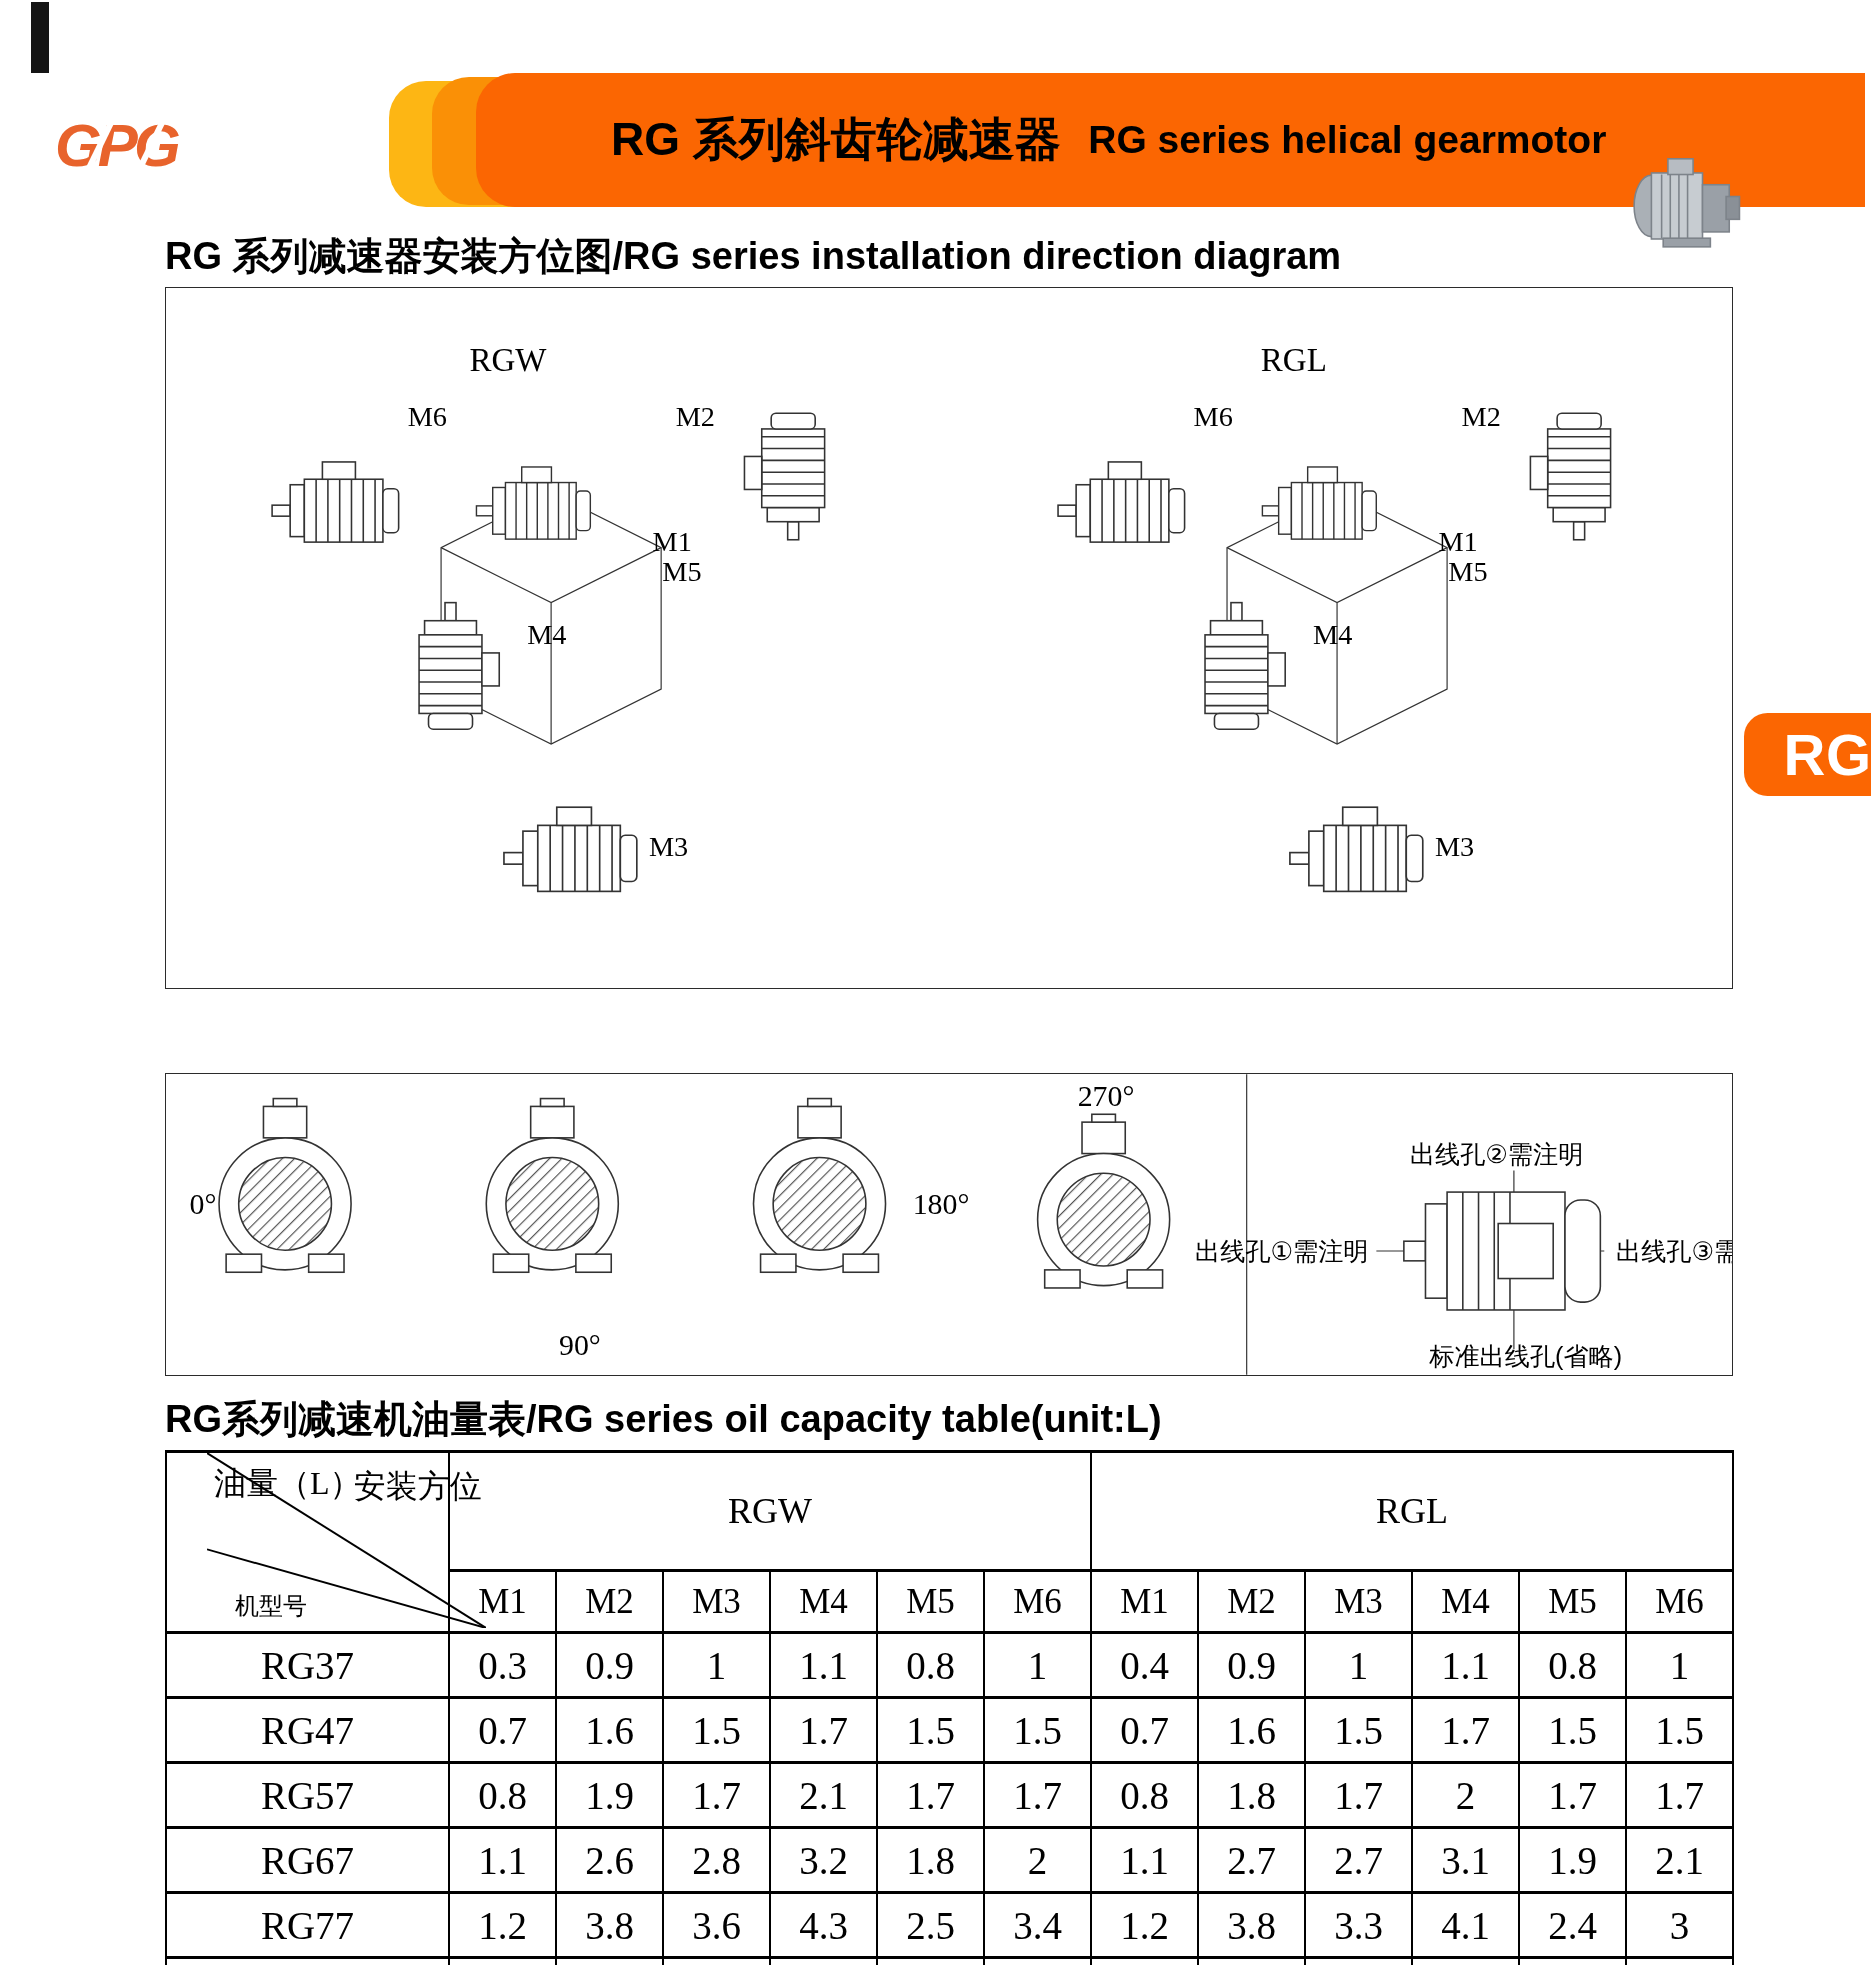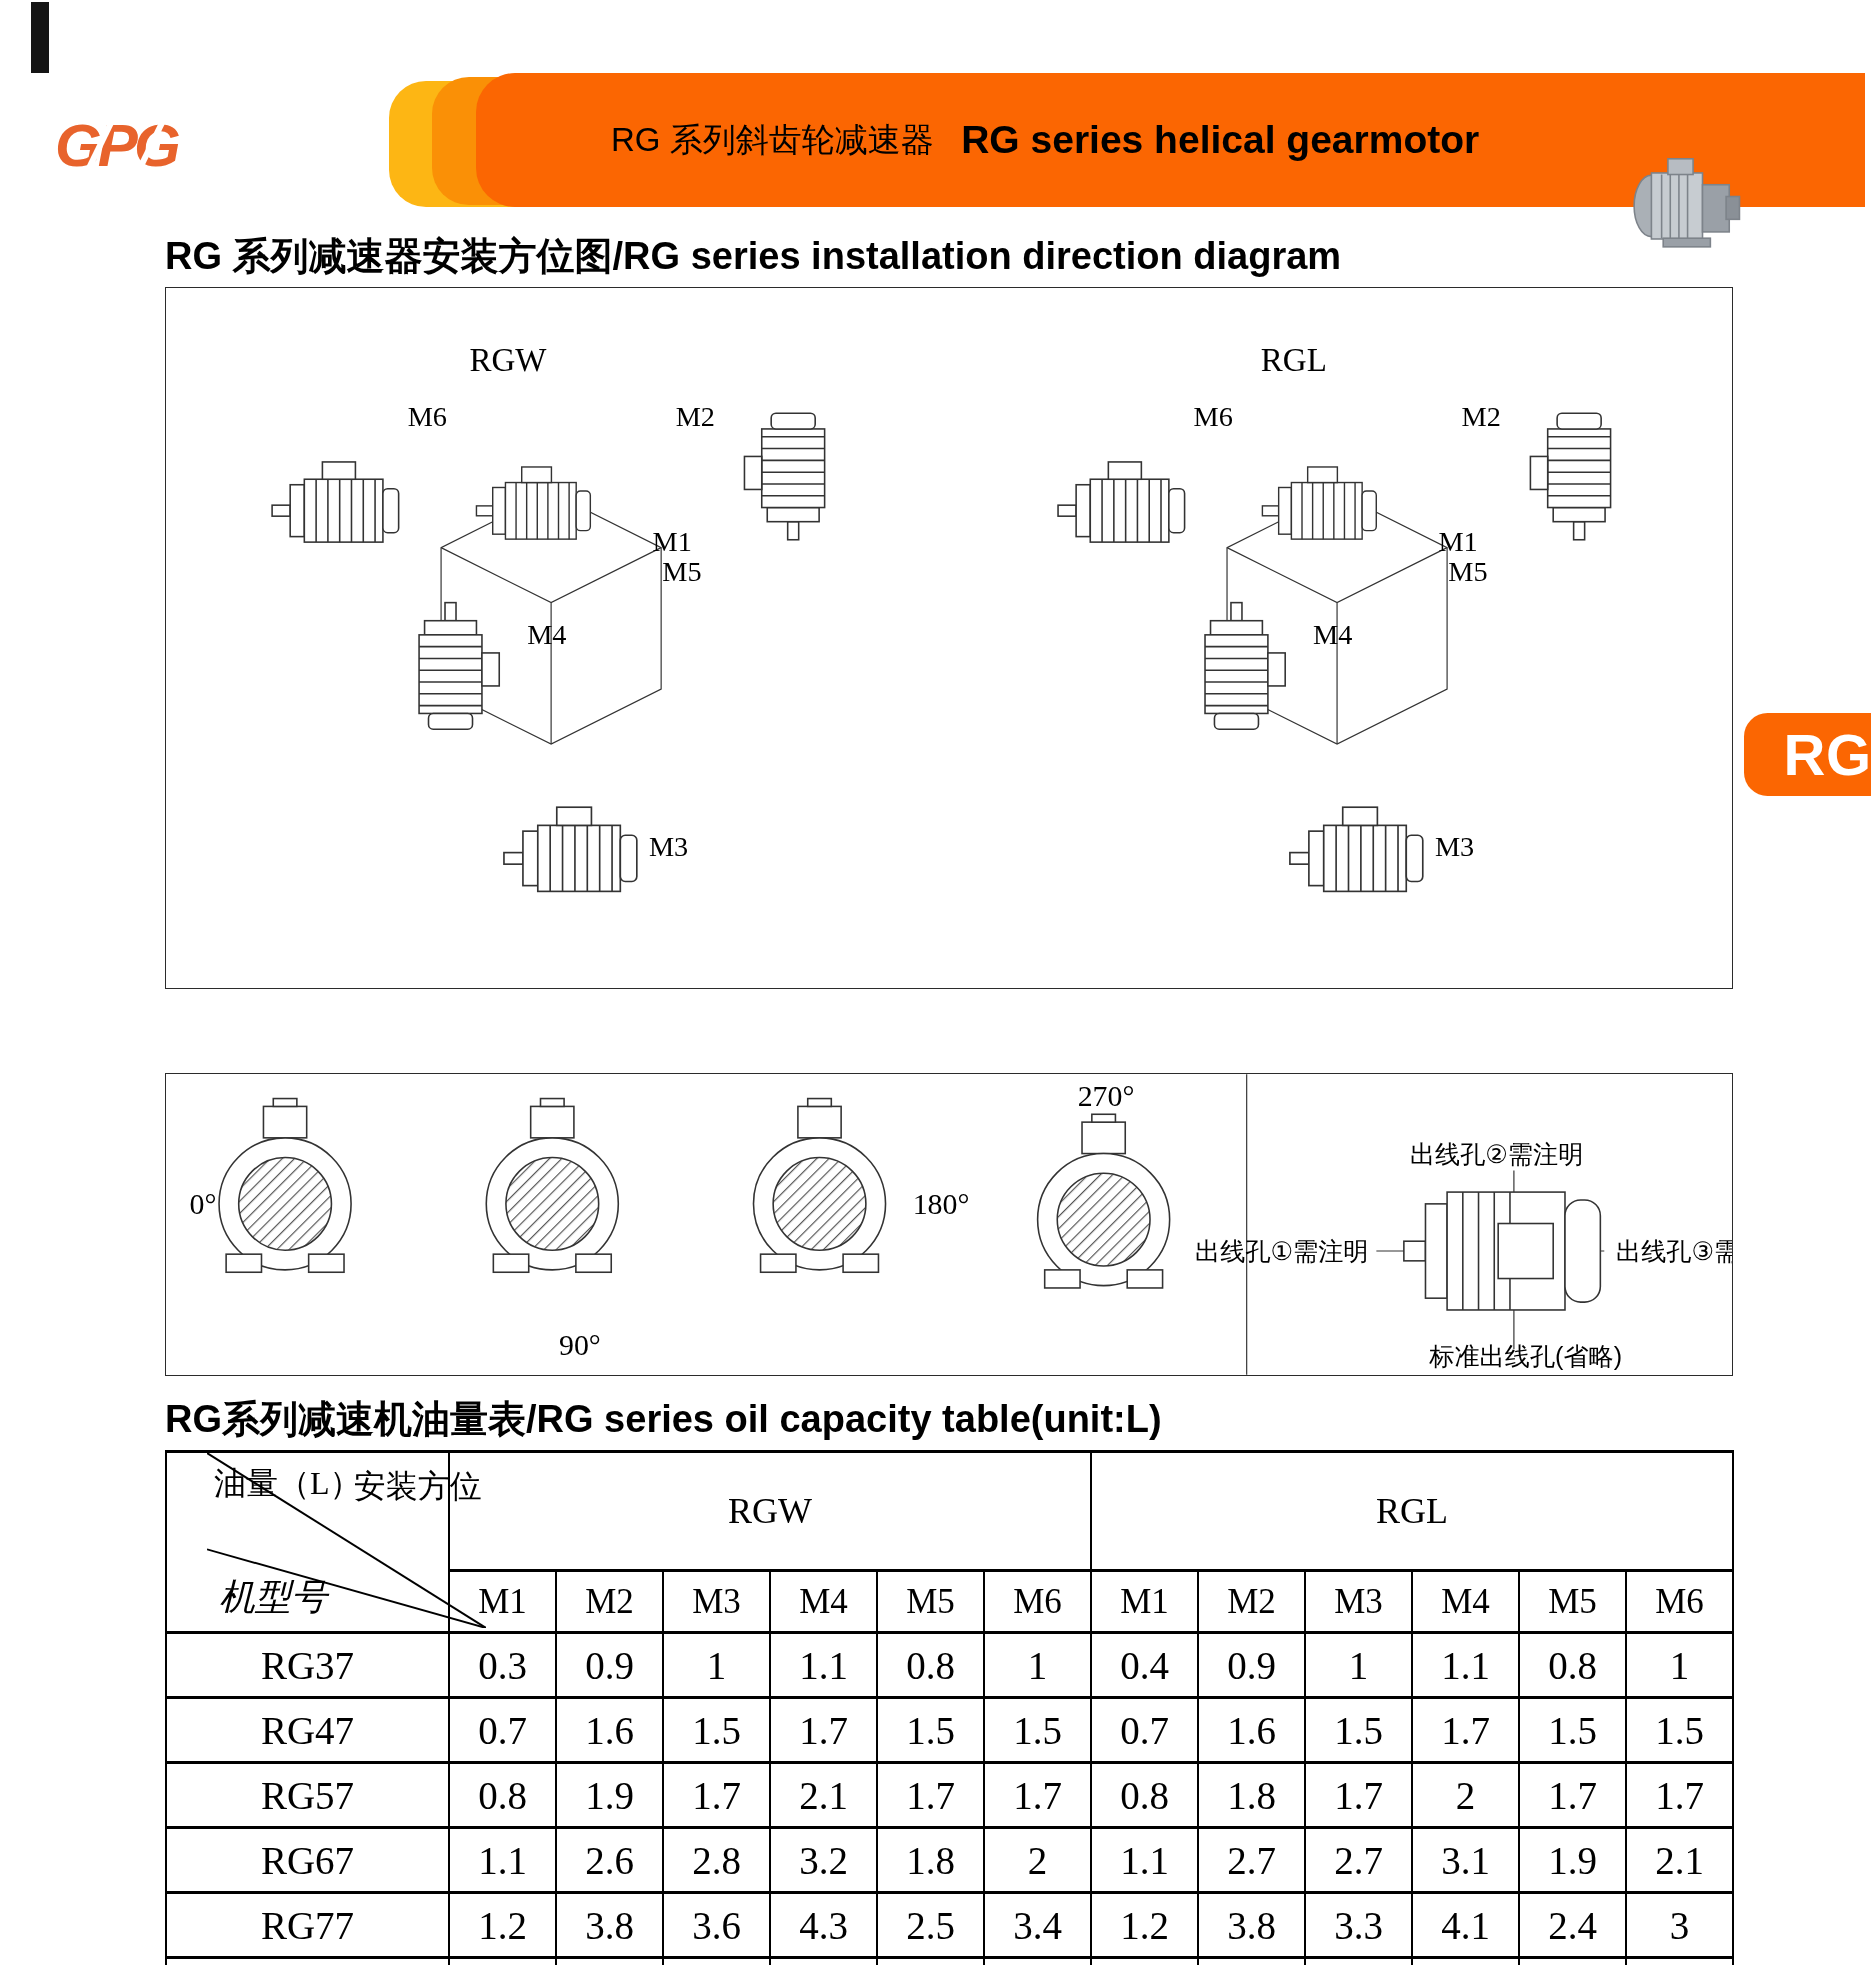--- a/index.html
+++ b/index.html
@@ -16,21 +16,21 @@
                    letter-spacing:-3.9px;line-height:59px;}
   #logo .cut{position:absolute;width:6.3px;height:71px;background:#fff;top:-5.9px;transform:rotate(26deg);}
   #logo .cut.c1{left:42px;} #logo .cut.c2{left:93px;}
 
   
   .band{position:absolute;}
   #banner-band1{left:389px;top:81px;width:165px;height:126px;border-radius:37px 0 0 37px;}
   #banner-band2{left:432px;top:77px;width:165px;height:128px;border-radius:37px 0 0 37px;}
   #banner-main{left:476px;top:73px;width:1389px;height:134px;border-radius:39px 0 0 39px;}
   #banner-title{left:611px;top:73px;height:134px;display:flex;align-items:center;gap:27.5px;white-space:nowrap;}
-  #banner-title .cn{font-weight:400;font-size:33px;}
+  #banner-title .cn{font-weight:700;font-size:46px;}
   #banner-title .en{font-weight:700;font-size:39px;}
 
   
   #gear-photo{left:1627px;top:147px;width:118px;height:114px;}
 
   
   #side-tab{left:1744px;top:713px;width:128px;height:83px;border-radius:23.6px 0 0 23.6px;
             display:flex;align-items:center;justify-content:flex-end;}
   #side-tab span{color:#fff;font-weight:700;font-size:58px;letter-spacing:0.8px;}
 
@@ -55,21 +55,21 @@
              text-align:center;vertical-align:middle;padding:0;
              font-family:"Liberation Serif","DejaVu Serif",serif;font-weight:400;}
   #oil-table tr.grp-row th{font-size:36px;height:116px;}
   #oil-table tr.pos-row th{font-size:35px;height:59px;}
   #oil-table tbody td,#oil-table tbody th{font-size:39px;height:62px;}
   #oil-table th.corner{position:relative;padding:0;}
   .corner-wrap{position:relative;width:100%;height:100%;margin-left:40px;}
   .corner-wrap svg{position:absolute;left:0;top:0;}
   .corner-tl{position:absolute;left:7px;top:8.6px;font-size:32px;font-family:"Liberation Serif",serif;}
   .corner-tr{position:absolute;right:6.3px;top:11.8px;font-size:32px;font-family:Liberation Sans, sans-serif;}
-  .corner-bl{position:absolute;left:12px;bottom:9.4px;font-size:36px;font-family:"Liberation Serif",serif;font-style:italic;}
+  .corner-bl{position:absolute;left:28px;bottom:9.4px;font-size:24px;font-family:"Liberation Serif",serif;}
 </style>
 </head>
 <body>
 
 <div id="page">
 
   <div id="corner-mark" class="abs"></div>
 
   <div id="logo" class="abs">
     <div class="logo-text">GPG</div>

